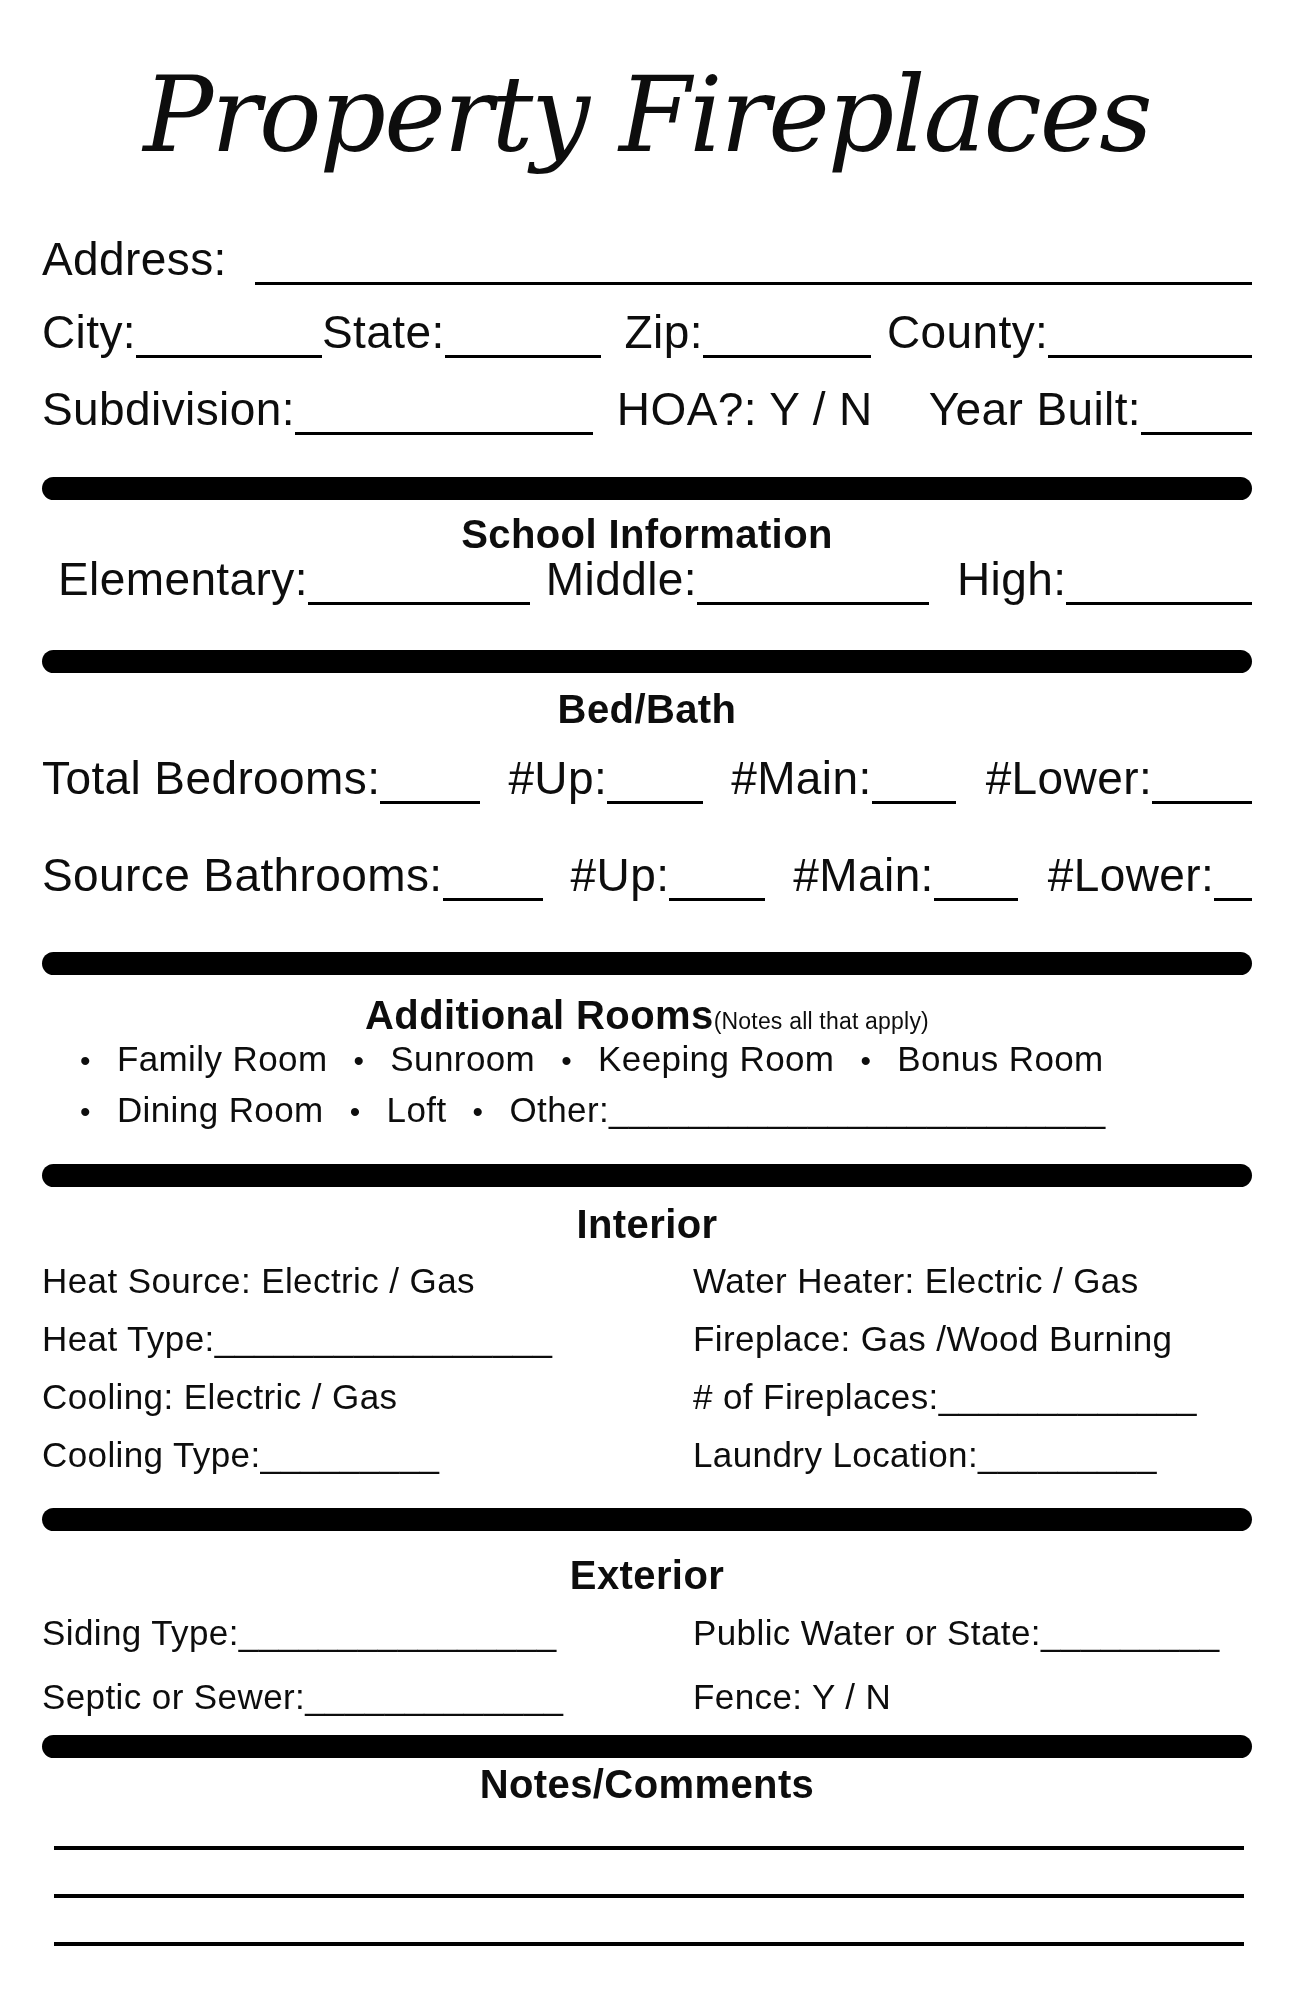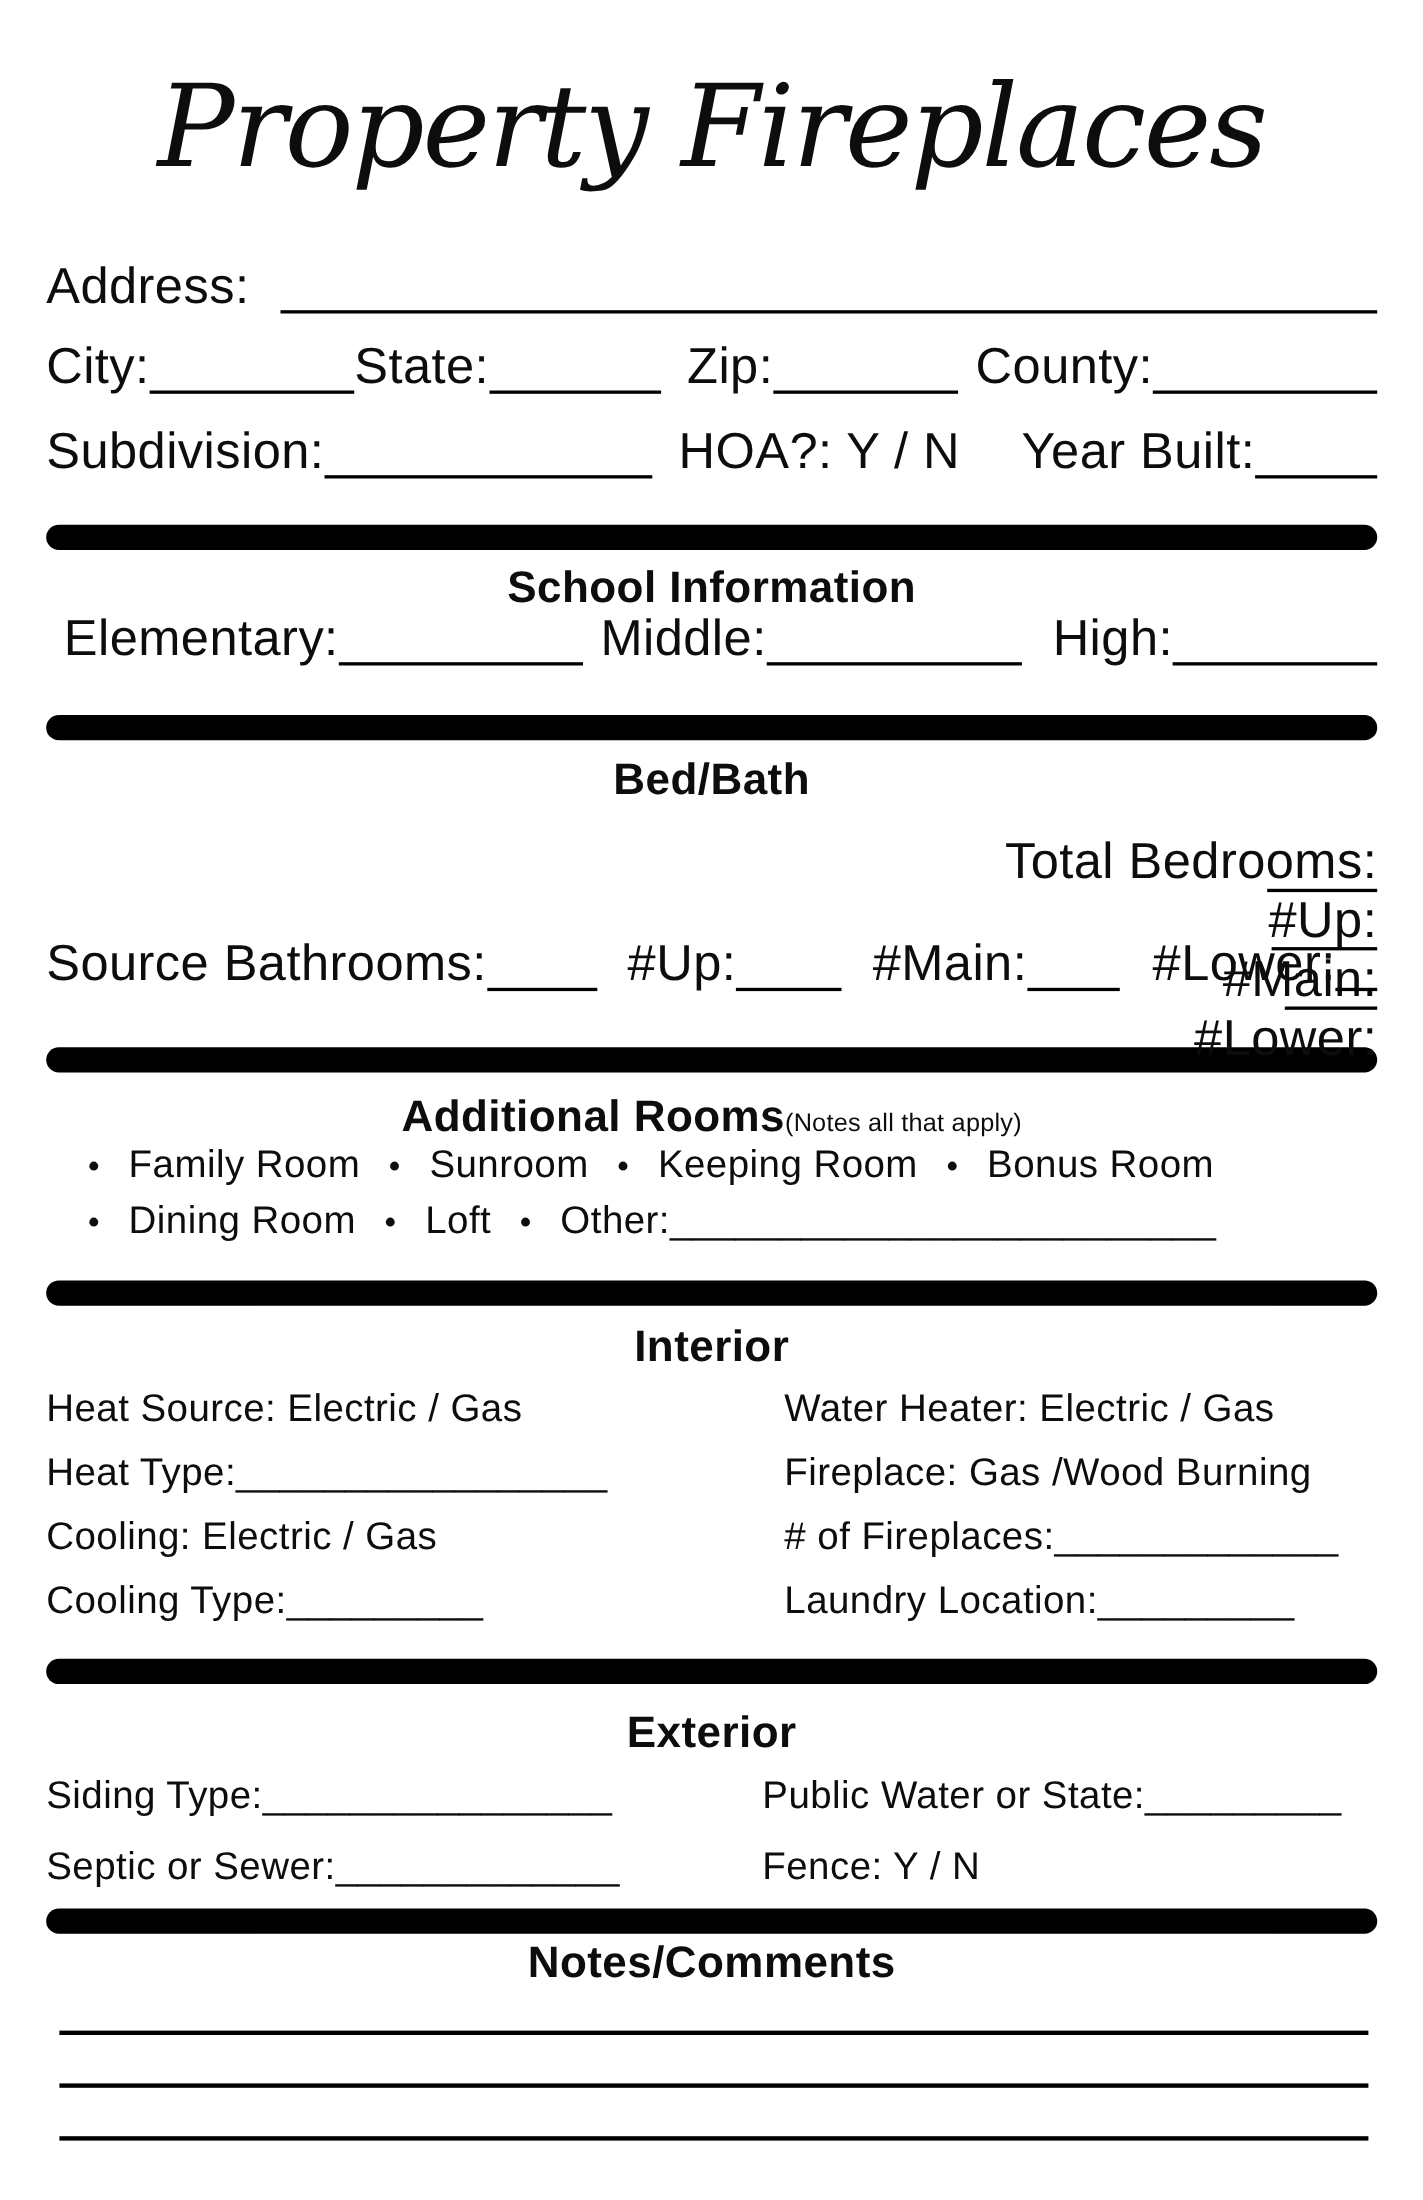--- a/index.html
+++ b/index.html
@@ -98,29 +98,29 @@
 
   
   .mt-addr { margin-top: 8px; }
   .mt-city { margin-top: 26px; }
   .mt-subdiv { margin-top: 30px; }
   .mt-bar1 { margin-top: 42px; }
   .mt-school-h { margin-top: 12px; }
   .mt-school-row { margin-top: 2px; }
   .mt-bar2 { margin-top: 45px; }
   .mt-bb-h { margin-top: 14px; }
-  .mt-bb-r1 { margin-top: 26px; flex-direction: column; }
+  .mt-bb-r1 { margin-top: 26px; }
   .mt-bb-r2 { margin-top: 50px; }
   .mt-bar3 { margin-top: 51px; }
   .mt-ar-h { margin-top: 18px; }
   .mt-ar-r1 { margin-top: 2px; }
   .mt-ar-r2 { margin-top: 4px; }
   .mt-bar4 { margin-top: 27px; }
   .mt-int-h { margin-top: 15px; }
-  .mt-int-grid { margin-top: 6px; gap: 20px; }
+  .mt-int-grid { margin-top: 6px; }
   .mt-bar5 { margin-top: 24px; }
   .mt-ext-h { margin-top: 22px; }
   .mt-ext-grid { margin-top: 4px; }
   .mt-bar6 { margin-top: 6px; }
   .mt-notes-h { margin-top: 4px; }
   .mt-line1 { margin-top: 40px; }
   .mt-line2 { margin-top: 44px; }
   .mt-line3 { margin-top: 44px; }
 </style>
 </head>

